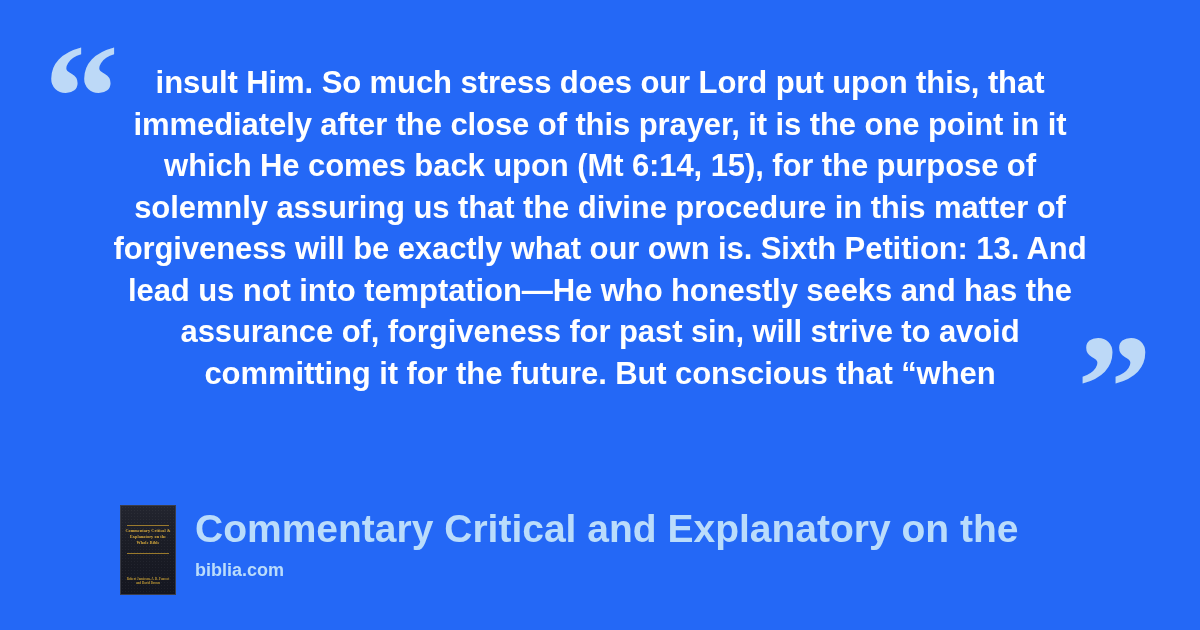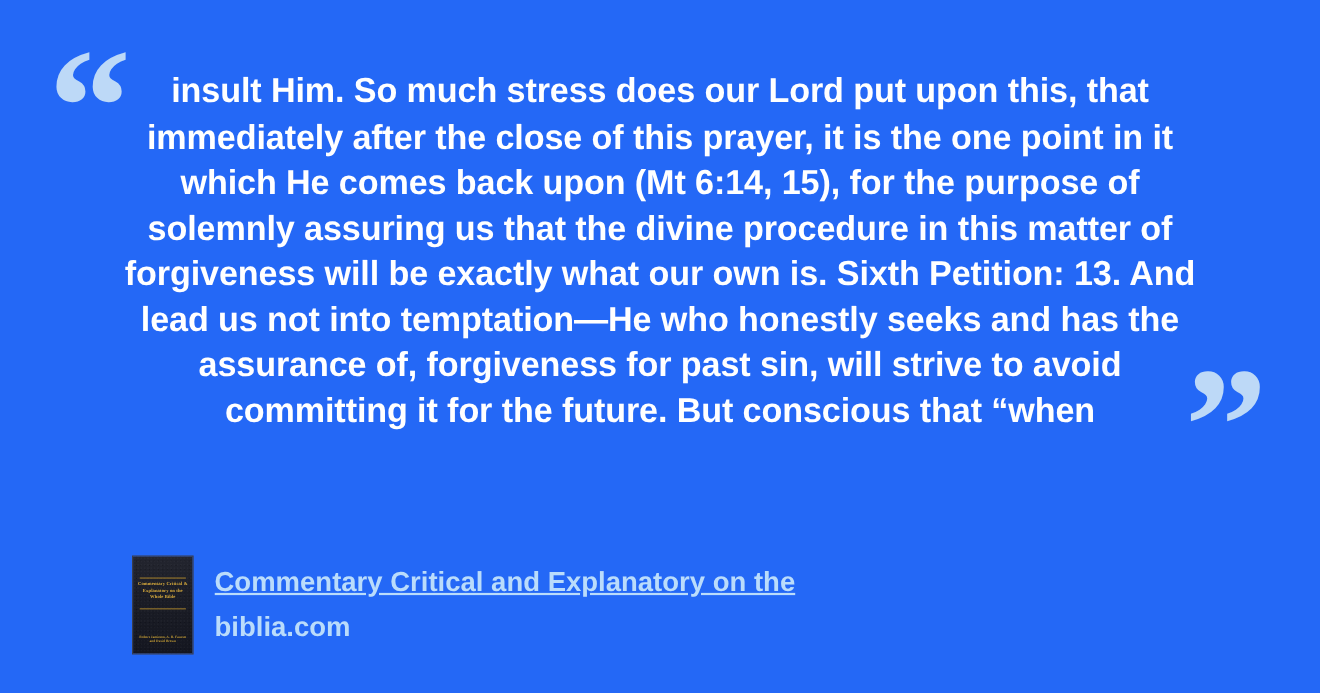--- a/index.html
+++ b/index.html
@@ -134,32 +134,31 @@
   
   #attribution-text {
     margin-left: 19px;
     padding-top: 1px;
     width: 965px;
   }
   #book-title {
     color: #badcfb;
     font-family: "Liberation Sans", sans-serif;
     font-weight: 700;
-    font-size: 25px;
+    font-size: 39px;
     line-height: 46px;
     white-space: nowrap;
     overflow: hidden;
-    text-decoration: underline;
   }
   #site-name {
     margin-top: 3px;
     color: #badcfb;
     font-family: "Liberation Sans", sans-serif;
     font-weight: 700;
-    font-size: 25px;
+    font-size: 18px;
     line-height: 30px;
   }
 </style>
 </head>
 <body>
 
 <div id="card">
 
   <span id="quote-open" class="quote-mark">“</span>
 

